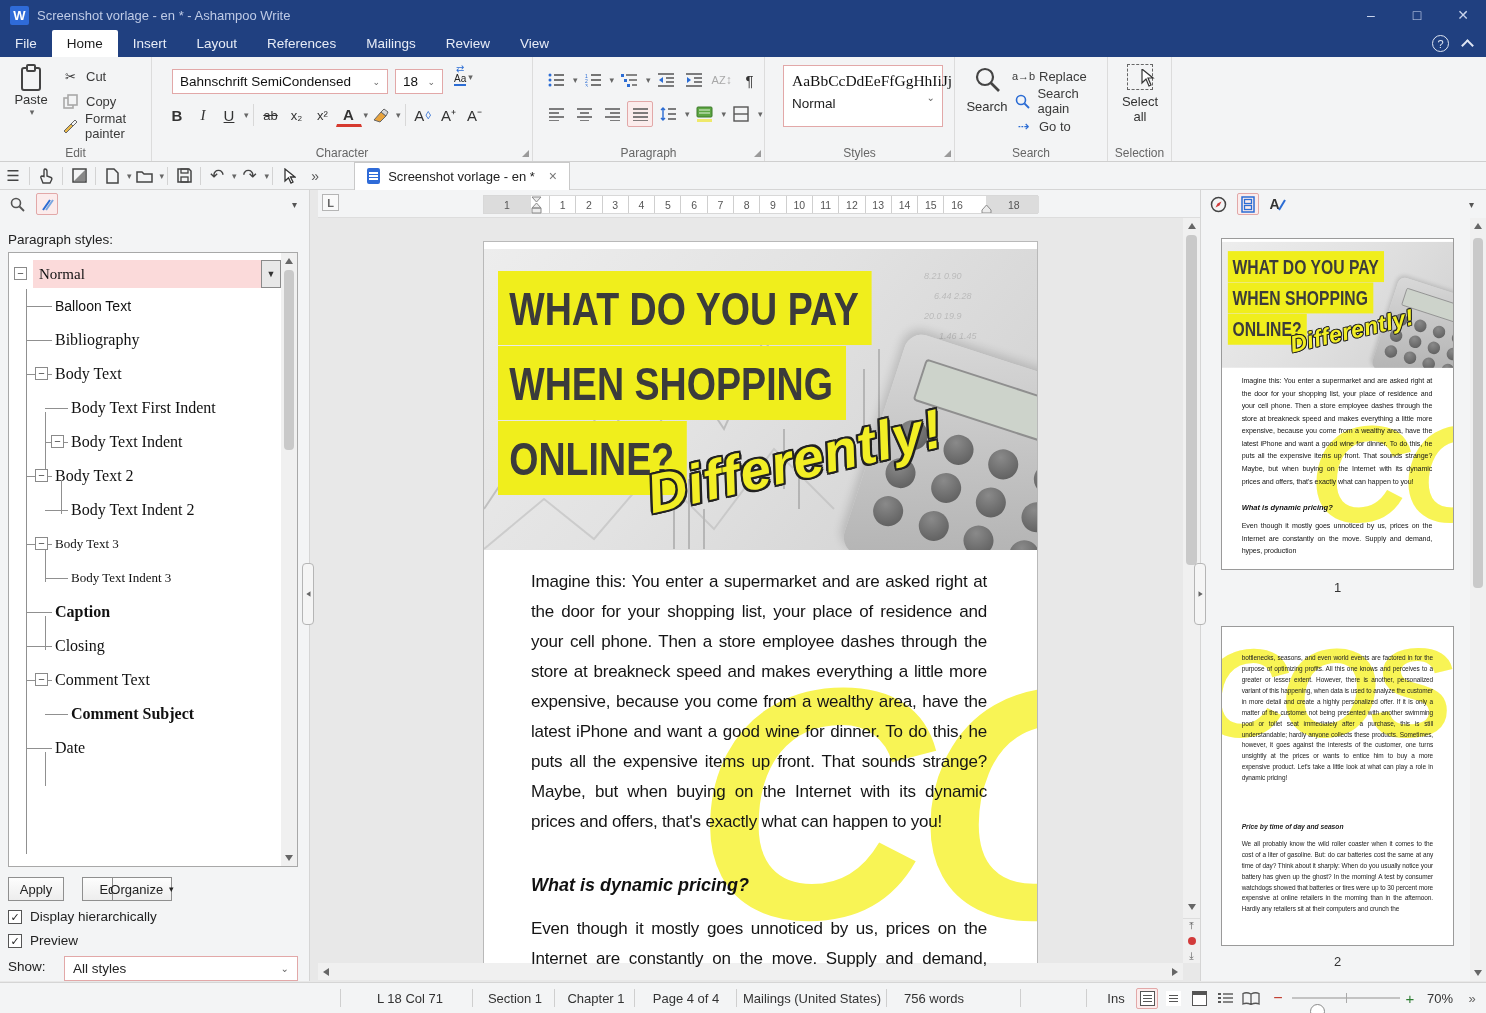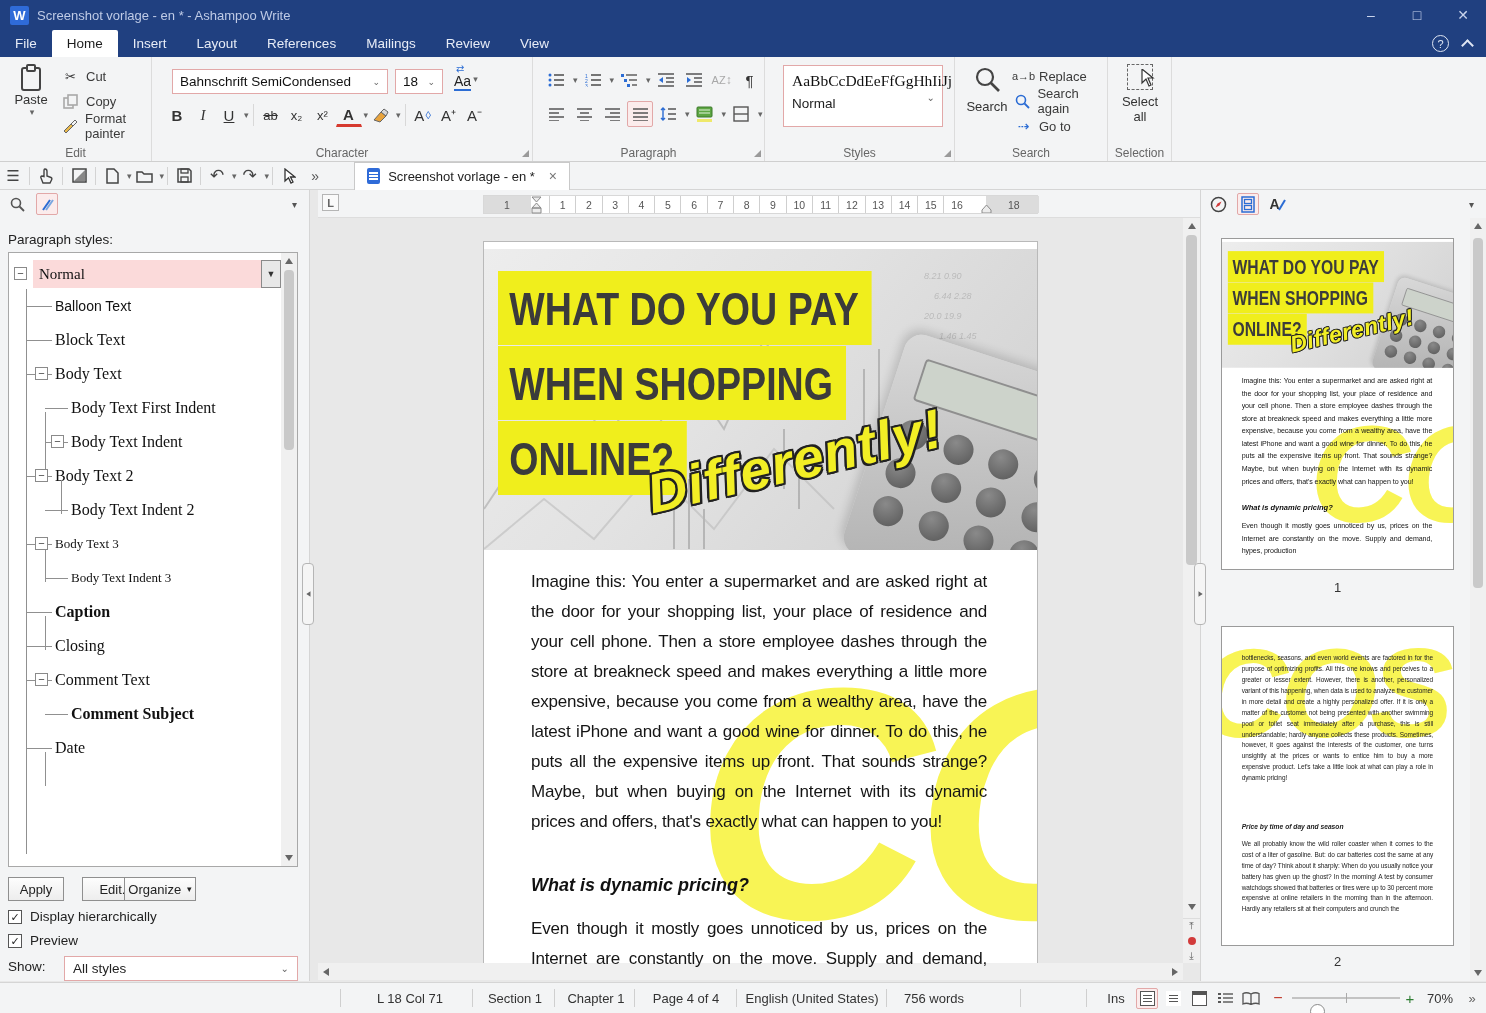--- a/index.html
+++ b/index.html
@@ -207,21 +207,21 @@
     <div class="combo" style="position:absolute;left:20px;top:12px;width:216px">
       <span>Bahnschrift SemiCondensed</span>
       <span class="dd">⌄</span>
     </div>
     <div class="combo" style="position:absolute;left:243px;top:12px;width:48px">
       <span>18</span>
       <span class="dd">⌄</span>
     </div>
     <div style="position:absolute;left:302px;top:10px;display:flex;align-items:center">
       <span style="font-size:10px;color:#2b6cd4;position:absolute;top:-4px;left:2px">⇄</span>
-      <span style="font-size:14px;border-bottom:2px solid #2b6cd4;padding-top:6px">Aa</span>
+      <span style="font-size:10px;border-bottom:2px solid #2b6cd4;padding-top:6px">Aa</span>
       <span class="ddm">▾</span>
     </div>
     <div style="position:absolute;left:12px;top:45px;display:flex;align-items:center">
       <div class="btn24" style="font-weight:bold">B</div>
       <div class="btn24" style="font-style:italic;font-family:'Liberation Serif',serif">I</div>
       <div class="btn24" style="text-decoration:underline">U</div>
       <span class="ddm">▾</span>
       <div class="vsep"></div>
       <div class="btn24" style="text-decoration:line-through;font-size:13px">ab</div>
       <div class="btn24" style="font-size:13px">x₂</div>
@@ -506,21 +506,21 @@
         <span class="exp e0">−</span>
         <span class="normal-pill">
             <span>Normal</span>
           </span>
         <span class="normal-dd">▼</span>
       </div>
       <div class="srow pl1 stub1 sans">
           <span>Balloon Text</span>
         </div>
       <div class="srow pl1 stub1">
-          <span>Block Text</span>
+          <span>Bibliography</span>
         </div>
       <div class="srow pl1 stub1">
           <span class="exp e1">−</span>
           <span>Body Text</span>
         </div>
       <div class="srow pl2 stub2">
           <span>Body Text First Indent</span>
         </div>
       <div class="srow pl2 stub2">
           <span class="exp e2">−</span>
@@ -564,21 +564,21 @@
         </div>
       <div class="sbthumb" style="position:absolute;left:3px;top:17px;width:10px;height:180px"></div>
       <div class="cbtn" style="position:absolute;bottom:0;width:100%;height:15px">
           <span class="tri down"></span>
         </div>
     </div>
   </div>
 
   <div class="pbtn" style="left:8px;top:687px;width:56px">Apply</div>
   <div class="pbtn" style="left:82px;top:687px;width:68px">Edit...</div>
-  <div class="pbtn" style="left:124px;top:687px;width:72px">
+  <div class="pbtn" style="left:112px;top:687px;width:60px">
     <span>Organize</span>
     <span style="font-size:9px">▾</span>
   </div>
   <div class="cbrow" style="left:8px;top:719px">
     <span class="cbx">✓</span>
     <span>Display hierarchically</span>
   </div>
   <div class="cbrow" style="left:8px;top:743px">
     <span class="cbx">✓</span>
     <span>Preview</span>
@@ -797,21 +797,21 @@
 <div class="abs statusbar">
   <div class="stsep" style="left:340px"></div>
   <div class="st" style="left:350px;width:120px">L 18 Col 71</div>
   <div class="stsep" style="left:472px"></div>
   <div class="st" style="left:478px;width:74px">Section 1</div>
   <div class="stsep" style="left:554px"></div>
   <div class="st" style="left:560px;width:72px">Chapter 1</div>
   <div class="stsep" style="left:634px"></div>
   <div class="st" style="left:640px;width:92px">Page 4 of 4</div>
   <div class="stsep" style="left:736px"></div>
-  <div class="st" style="left:742px;width:140px">English (United States)</div>
+  <div class="st" style="left:742px;width:140px">Mailings (United States)</div>
   <div class="stsep" style="left:886px"></div>
   <div class="st" style="left:892px;width:84px">756 words</div>
   <div class="stsep" style="left:1020px"></div>
   <div class="stsep" style="left:1086px"></div>
   <div class="st" style="left:1096px;width:40px">Ins</div>
   <div class="st" style="left:1136px;gap:4px">
     <div class="vico sel-pink">
         <span class="mini lines"></span>
       </div>
     <div class="vico">

